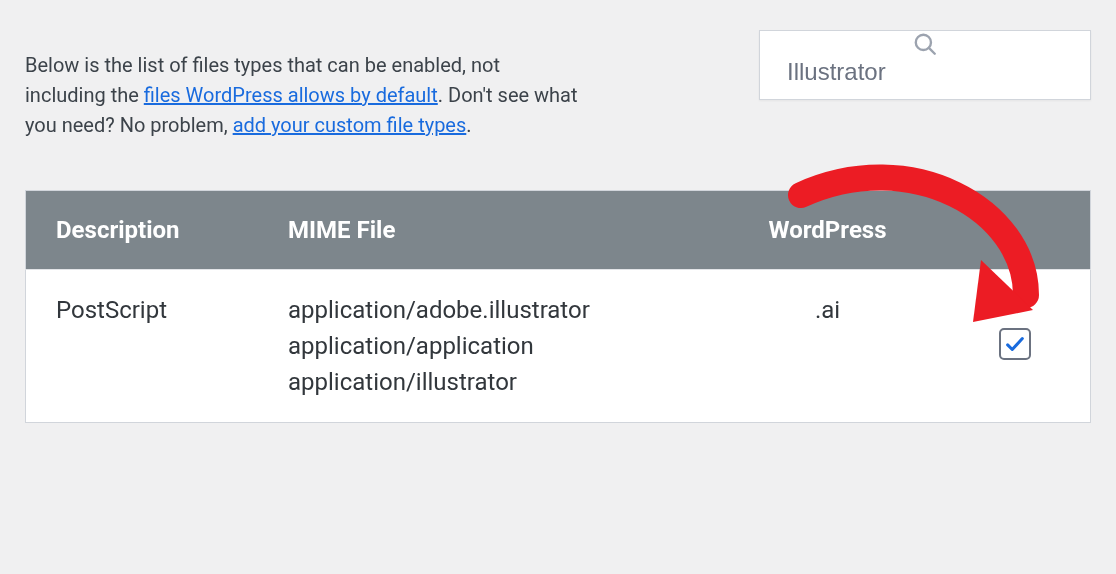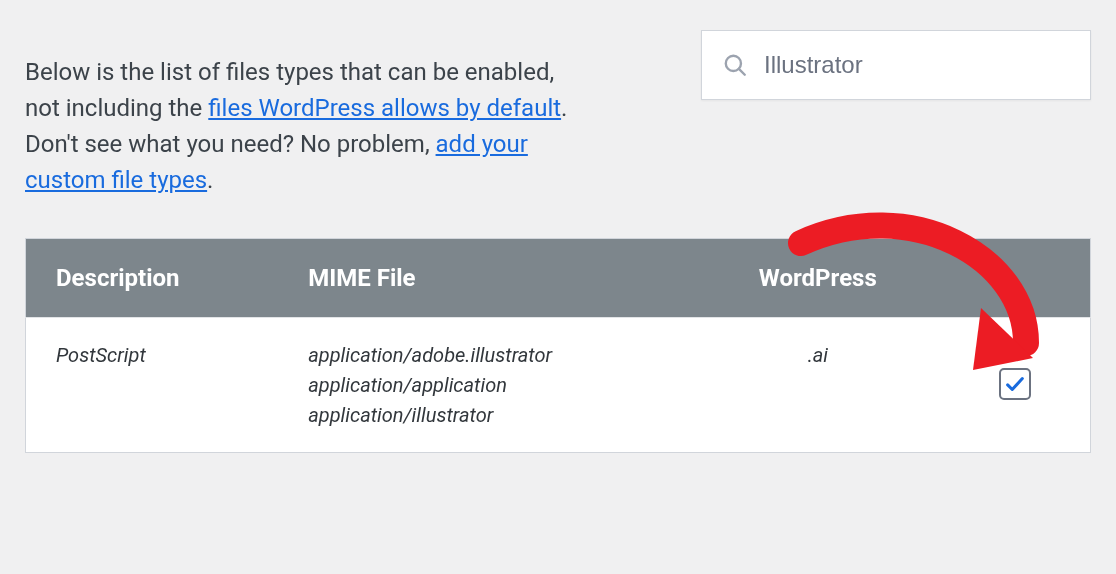--- a/index.html
+++ b/index.html
@@ -1,28 +1,28 @@
 <!DOCTYPE html>
 <html><head>
 <meta charset="utf-8">
 <style>
   html,body{margin:0;padding:0;font-family:-apple-system,BlinkMacSystemFont,"Segoe UI",Roboto,Helvetica,Arial,sans-serif;background:#f0f0f1;}
   .wrap{padding:30px 25px 20px 25px;box-sizing:border-box;color:#1d2327;}
   h1{font-size:38px;font-weight:700;margin:0 0 18px 0;letter-spacing:-.5px;}
   .top{display:flex;justify-content:space-between;align-items:flex-start;gap:40px;}
-  .desc{font-size:24px;line-height:1.5;color:#3c434a;max-width:560px;}
+  .desc{font-size:20px;line-height:1.5;color:#3c434a;max-width:560px;}
   .desc a{color:#196bde;text-decoration:underline;}
-  .search{border:1px solid #d1d5db;background:#fff;height:70px;display:flex;align-items:center;padding:0 20px;width:390px;box-sizing:border-box;box-shadow:0 1px 2px rgba(0,0,0,.05);}
+  .search{border:1px solid #d1d5db;background:#fff;height:70px;display:flex;align-items:center;padding:0 20px;width:332px;box-sizing:border-box;box-shadow:0 1px 2px rgba(0,0,0,.05);flex-direction:column;}
   .search svg{flex:0 0 auto;}
   .search input{border:none;outline:none;font-size:24px;color:#6b7280;margin-left:14px;width:100%;background:transparent;}
-  table{border-collapse:collapse;width:100%;margin-top:16px;border:1px solid #d1d5db;background:#fff;padding-left:27px;}
+  table{border-collapse:collapse;width:100%;margin-top:30px;border:1px solid #d1d5db;background:#fff;padding-left:27px;}
   thead th{background:#7d868c;color:#fff;font-size:24px;font-weight:700;text-align:left;padding:25px 30px;}
   thead th.ext{text-align:center;}
   thead th.chk{width:90px;}
-  tbody td{font-size:20px;color:#32373c;padding:22px 30px;vertical-align:top;border-top:1px solid #e2e4e7;line-height:1.5;font-style:italic;}
+  tbody td{font-size:24px;color:#32373c;padding:22px 30px;vertical-align:top;border-top:1px solid #e2e4e7;line-height:1.5;}
   tbody td.ext{text-align:center;}
   tbody td.cb{text-align:center;vertical-align:middle;}
   .checkbox{width:28px;height:28px;border:2px solid #6b7280;border-radius:5px;display:inline-flex;align-items:center;justify-content:center;background:#fff;}
   .checkbox svg{display:block;}
   .table-wrap{position:relative;}
   .arrow-overlay{position:absolute;top:-30px;right:20px;pointer-events:none;}
 </style>
 </head>
 <body>
 

